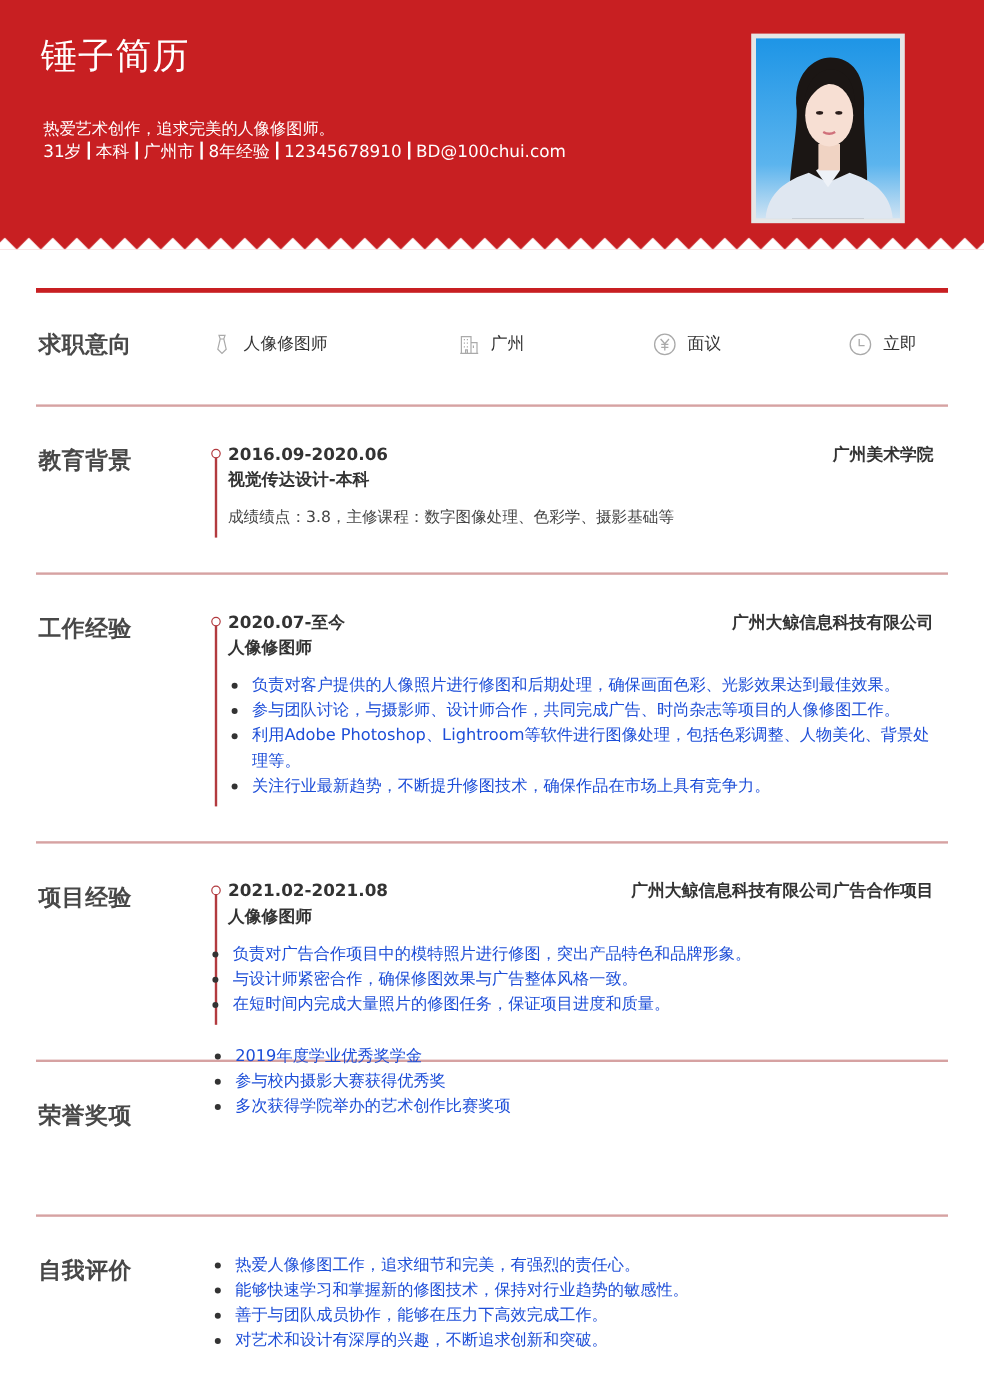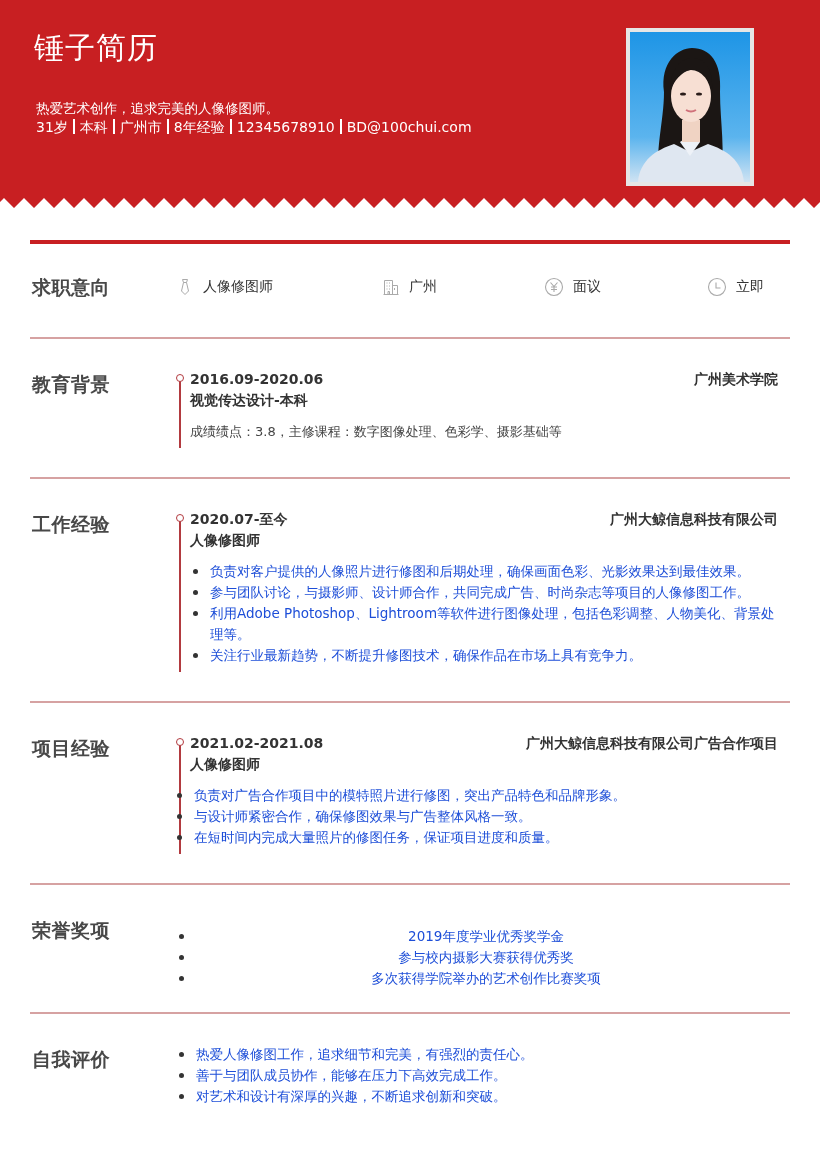--- a/index.html
+++ b/index.html
@@ -144,26 +144,27 @@
 <div class="entry-role" style="top:754px;">人像修图师</div>
 <ul class="bullets" style="left:174px; top:785px; width:590px;">
   <li>负责对广告合作项目中的模特照片进行修图，突出产品特色和品牌形象。</li>
   <li>与设计师紧密合作，确保修图效果与广告整体风格一致。</li>
   <li>在短时间内完成大量照片的修图任务，保证项目进度和质量。</li>
 </ul>
 
 <div class="divider" style="top:883px;"></div>
 
 <div class="section-title" style="left:32px; top:917px;">荣誉奖项</div>
-<ul class="bullets" style="left:176px; top:926px; width:600px;text-align:center;">
+<ul class="bullets" style="left:176px; top:870px; width:600px;">
   <li>2019年度学业优秀奖学金</li>
   <li>参与校内摄影大赛获得优秀奖</li>
   <li>多次获得学院举办的艺术创作比赛奖项</li>
 </ul>
 
 <div class="divider" style="top:1012px;"></div>
 
 <div class="section-title" style="left:32px; top:1046px;">自我评价</div>
 <ul class="bullets" style="left:176px; top:1044px; width:610px;">
   <li>热爱人像修图工作，追求细节和完美，有强烈的责任心。</li>
+  <li>能够快速学习和掌握新的修图技术，保持对行业趋势的敏感性。</li>
   <li>善于与团队成员协作，能够在压力下高效完成工作。</li>
   <li>对艺术和设计有深厚的兴趣，不断追求创新和突破。</li>
 </ul>
 
 </body></html>

